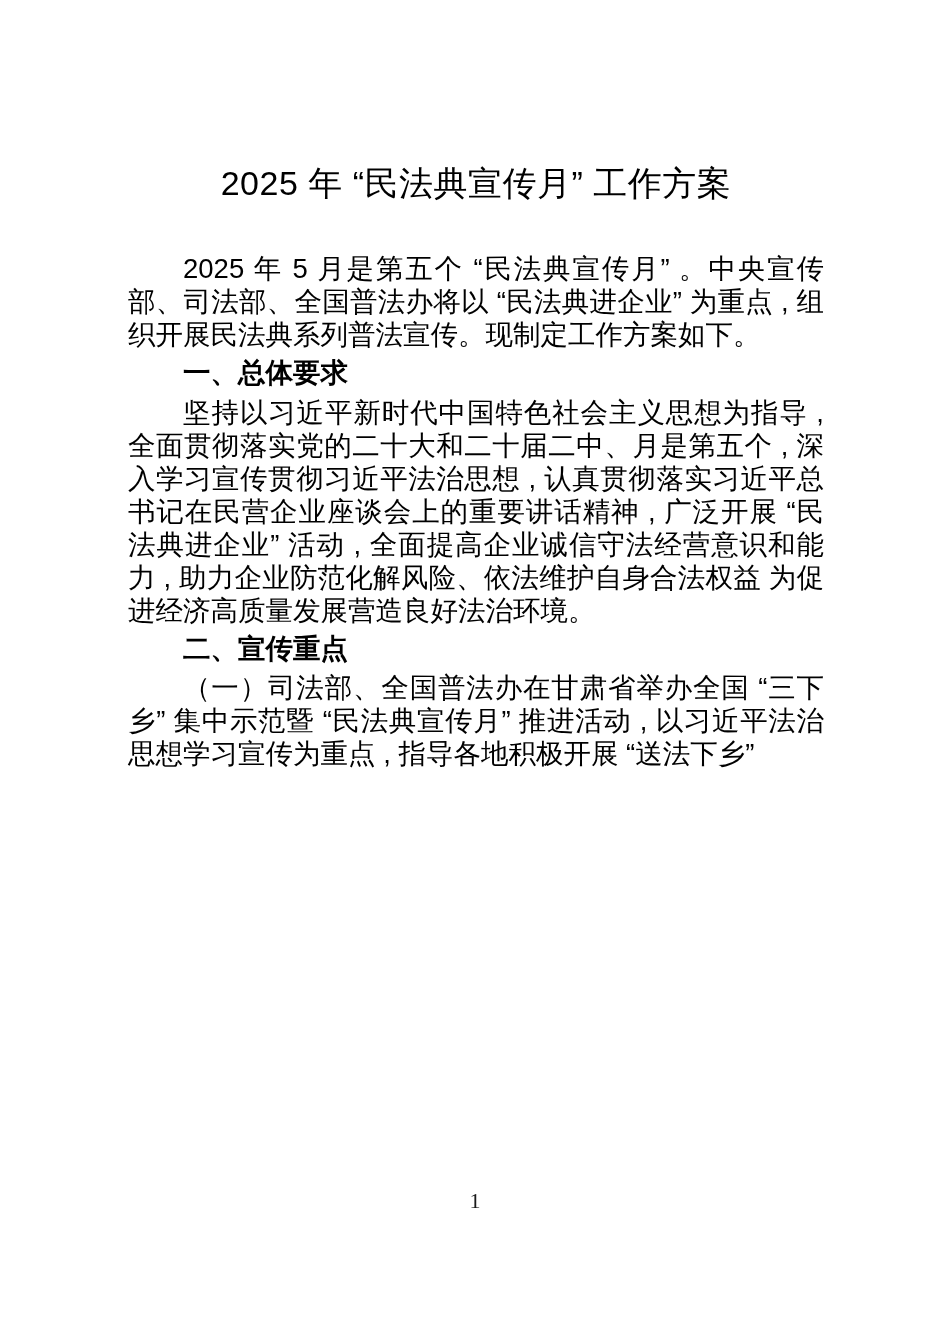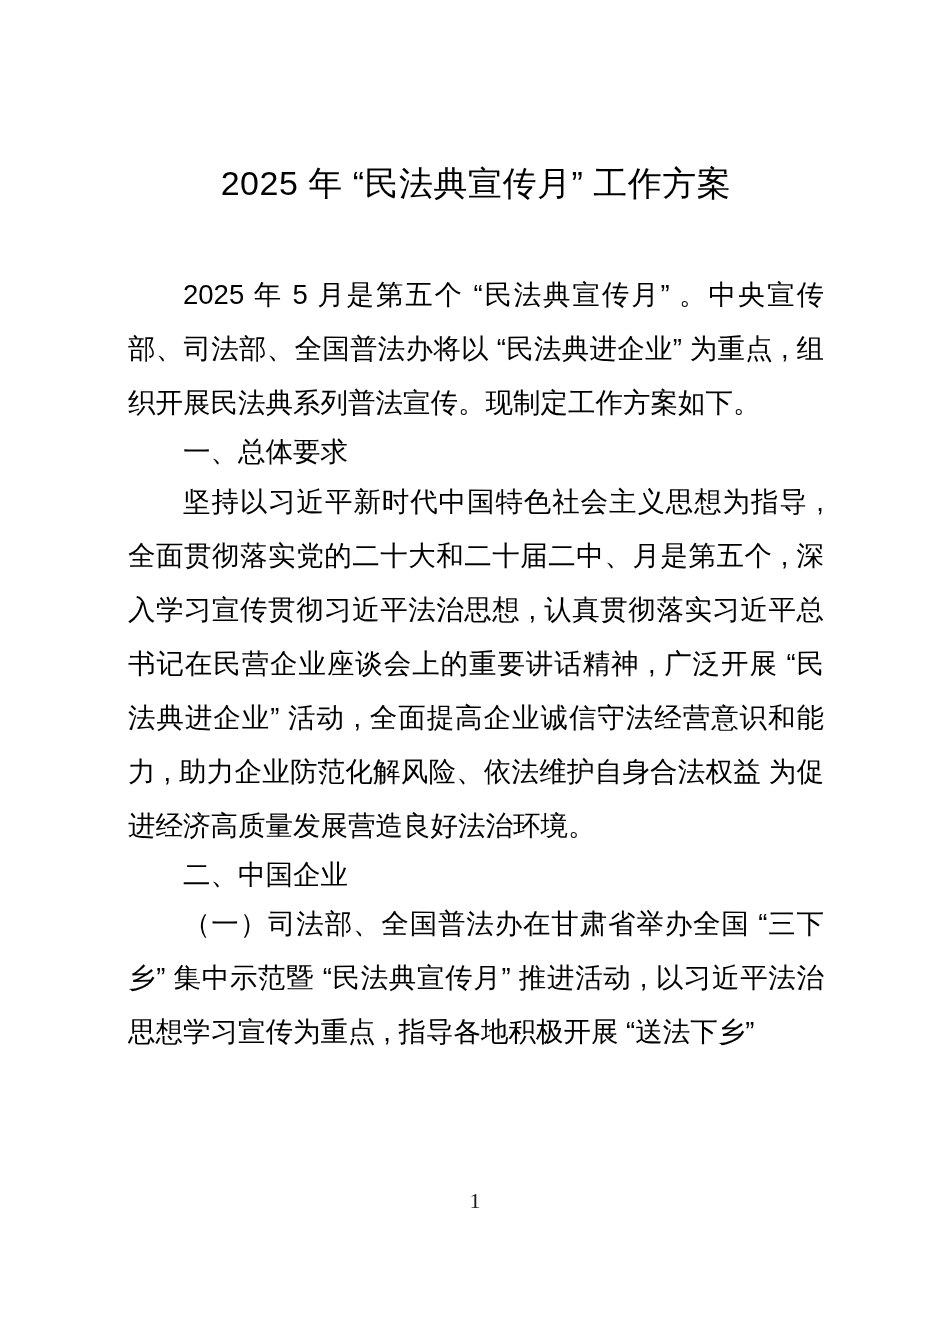--- a/index.html
+++ b/index.html
@@ -22,40 +22,40 @@
     left: 128px;
     top: 160px;
     width: 696px;
   }
   .doc-title {
     font-size: 34px;
     line-height: 46px;
     text-align: center;
     letter-spacing: 0.5px;
     font-weight: 400;
-    margin: 0 0 62px 0;
+    margin: 0 0 46px 0;
     white-space: nowrap;
   }
   .para {
     font-size: 27.5px;
-    line-height: 54px;
+    line-height: 33px;
     text-align: justify;
     text-justify: inter-ideograph;
     text-indent: 55px;
     margin: 0;
     letter-spacing: 0px;
     font-weight: 400;
   }
   .heading {
     font-size: 27.5px;
     line-height: 44.5px;
     text-indent: 55px;
     margin: 0;
     text-align: left;
-    font-weight: 400;
+    font-weight: 700;
   }
   .page-number {
     position: absolute;
     left: 0;
     right: 0;
     top: 1188px;
     text-align: center;
     font-size: 22px;
     line-height: 26px;
     font-family: "Liberation Serif", "DejaVu Serif", serif;
@@ -70,21 +70,21 @@
   <div class="doc-body">
 
     <h1 class="doc-title">2025 年 “民法典宣传月” 工作方案</h1>
 
     <p class="para">2025 年 5 月是第五个 “民法典宣传月” 。中央宣传部、司法部、全国普法办将以 “民法典进企业” 为重点 , 组织开展民法典系列普法宣传。现制定工作方案如下。</p>
 
     <p class="heading">一、总体要求</p>
 
     <p class="para">坚持以习近平新时代中国特色社会主义思想为指导 , 全面贯彻落实党的二十大和二十届二中、月是第五个 , 深入学习宣传贯彻习近平法治思想 , 认真贯彻落实习近平总书记在民营企业座谈会上的重要讲话精神 , 广泛开展 “民法典进企业” 活动 , 全面提高企业诚信守法经营意识和能力 , 助力企业防范化解风险、依法维护自身合法权益 为促进经济高质量发展营造良好法治环境。</p>
 
-    <p class="heading">二、中国企业</p>
+    <p class="heading">二、宣传重点</p>
 
 
 
 
 
     <p class="para">（一）司法部、全国普法办在甘肃省举办全国 “三下乡” 集中示范暨 “民法典宣传月” 推进活动 , 以习近平法治思想学习宣传为重点 , 指导各地积极开展 “送法下乡”</p>
 
   </div>
 
   <div class="page-number">1</div>

